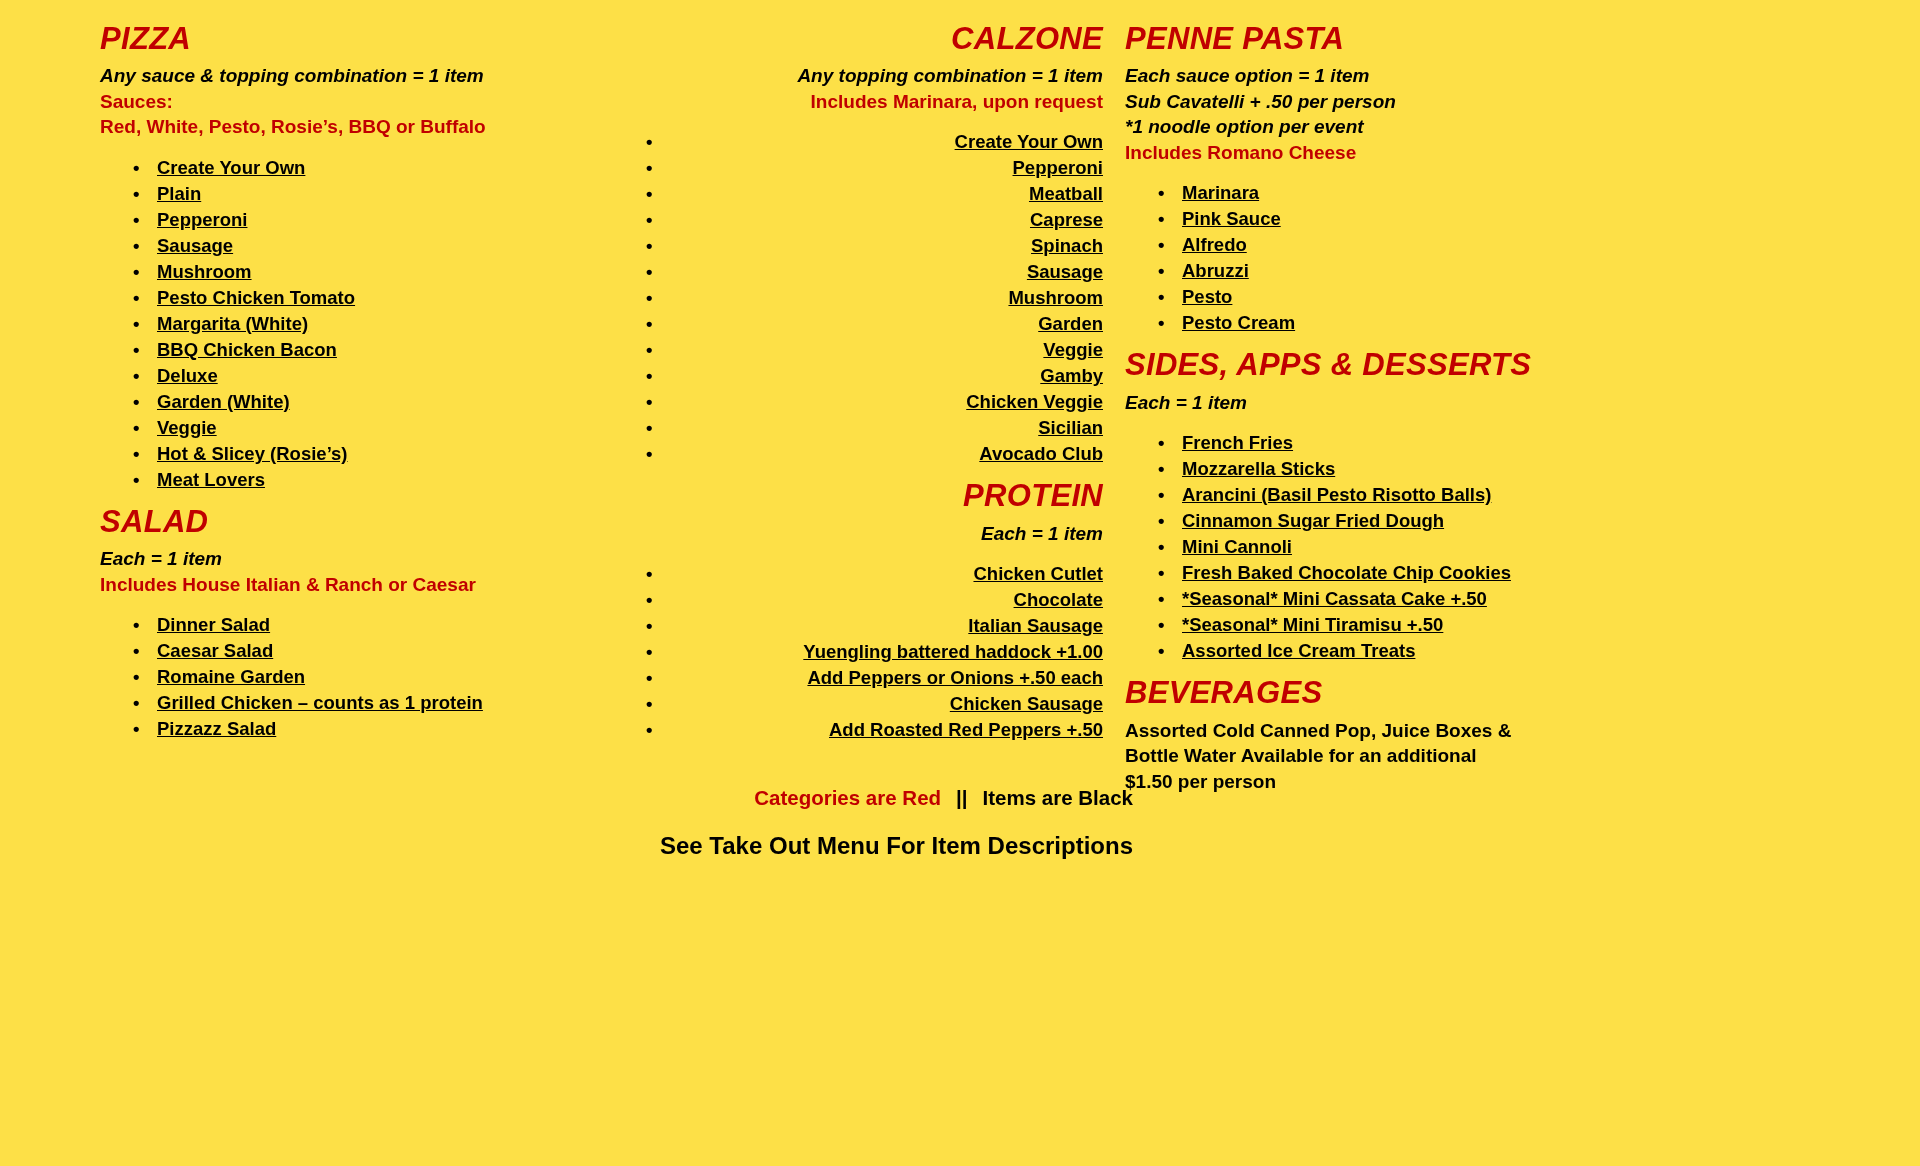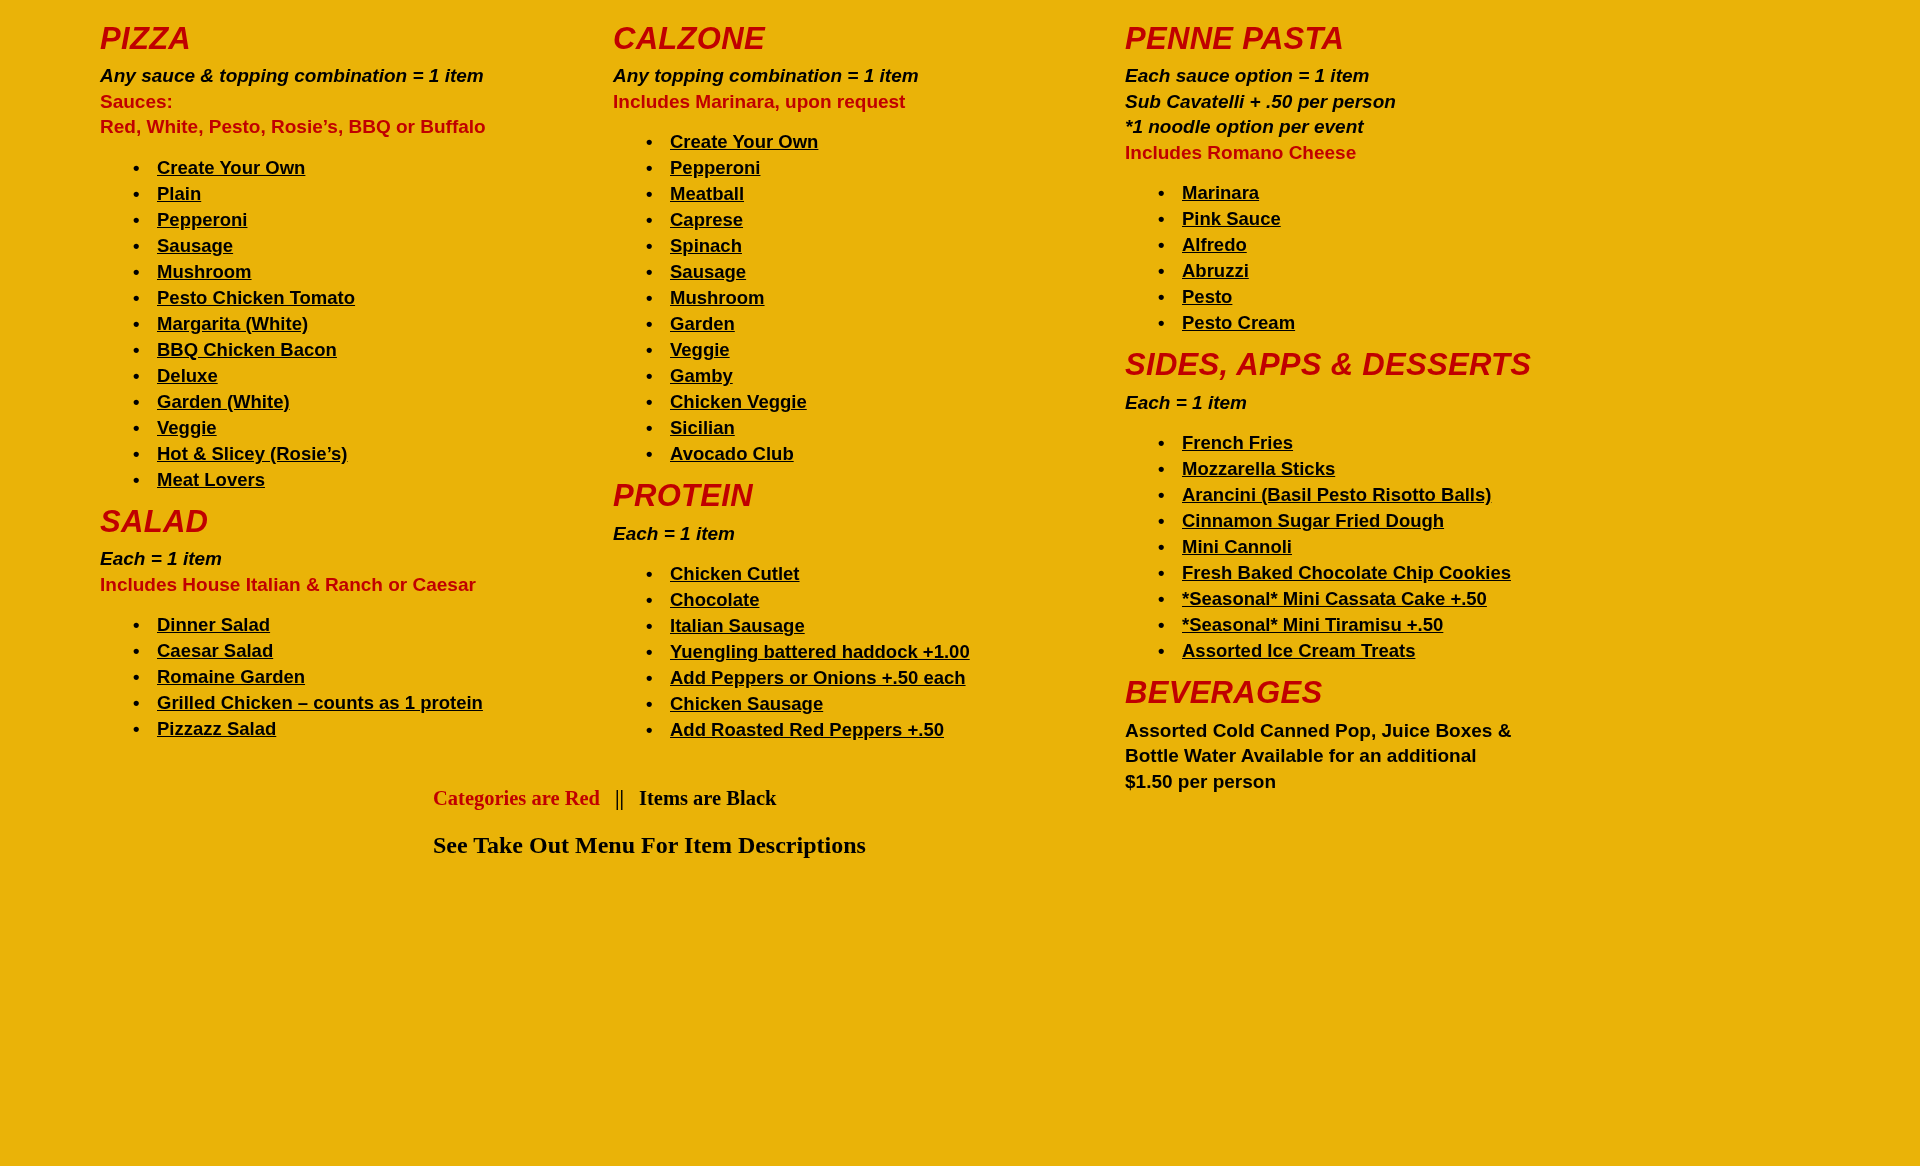--- a/index.html
+++ b/index.html
@@ -1,26 +1,26 @@
 <!DOCTYPE html>
 <html><head>
 <meta charset="utf-8">
 <style>
   html, body { margin: 0; padding: 0; background: #ffffff; }
   .page {
     position: relative;
     width: 1920px;
     height: 1166px;
-    background: #eab308;
+    background: #fde047;
     overflow: hidden;
     font-family: "Liberation Sans", sans-serif;
   }
   .col { position: absolute; top: 22px; }
   #col-0 { left: 100px; width: 490px; }
-  #col-1 { left: 613px; width: 490px; }
+  #col-1 { left: 613px; width: 490px; text-align: right; }
   #col-2 { left: 1125px; width: 440px; }
 
   .sec-title {
     font-size: 31px;
     font-style: italic;
     font-weight: bold;
     color: #c00000;
     margin: 12px 0 8px 0;
     line-height: 1.08;
     letter-spacing: 0.3px;
@@ -55,22 +55,21 @@
     position: absolute;
     left: -24px;
     top: 0;
   }
 
   .footer {
     position: absolute;
     left: 433px;
     top: 786px;
     width: 700px;
-    text-align: left;
-    font-family: Liberation Serif, serif;
+    text-align: right;
   }
   .legend { font-size: 20.5px; font-weight: bold; color: #000000; line-height: 24px; }
   .legend .legend-red { color: #c00000; }
   .legend .legend-div { margin: 0 15px; }
   .note { margin-top: 22px; font-size: 24px; font-weight: bold; color: #000000; }
 </style>
 </head>
 <body>
 
 <div class="page">

